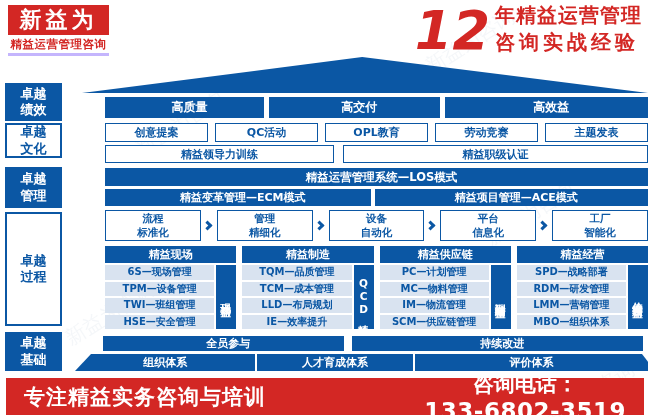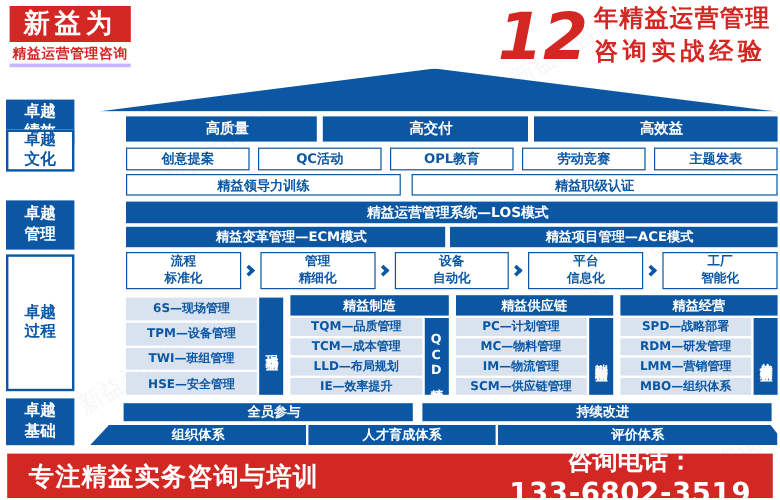--- a/index.html
+++ b/index.html
@@ -33,21 +33,21 @@
   .wm { position:absolute; font-size:20px; color:#9fb3c8; opacity:0.10;
         transform:rotate(-32deg); white-space:nowrap; pointer-events:none; }
   
   .side { position:absolute; left:5px; width:57px; display:flex;
           align-items:center; justify-content:center; font-size:13px;
           font-weight:bold; line-height:1.25; text-align:center; }
   .side span { width:2em; word-break:break-all; display:block; }
   .solid { background:#0b57a4; color:#fff; }
   .outline { background:#fff; border:2px solid #0b57a4; color:#0b57a4; }
   .side0 { top:83px;  height:38px; }
-  .side1 { top:108px; height:35px; }
+  .side1 { top:123px; height:35px; }
   .side2 { top:167px; height:41px; }
   .side3 { top:212px; height:114px; }
   .side4 { top:332px; height:39px; }
   
   .roof { position:absolute; left:82px; top:57px; width:566px; height:36px;
           background:#0b57a4; clip-path:polygon(49.5% 0, 100% 100%, 0 100%); }
   .roof-title { position:absolute; left:0; right:0; top:7px; text-align:center;
                 color:#fff; font-size:11px; font-weight:bold; }
   .roof-sats { position:absolute; left:0; right:0; top:21px; display:flex;
                justify-content:center; gap:30px; color:#fff; font-size:11px; font-weight:bold; }
@@ -210,20 +210,21 @@
       </div>
     <div class="stage">
       <span>工厂</span>
         <span>智能化</span>
     </div>
   </div>
 
   <div class="row cols">
 
     <div class="col">
+      <div class="col-header">精益现场</div>
       <div class="col-body">
         <div class="col-items">
           <div class="col-item">6S—现场管理</div>
           <div class="col-item">TPM—设备管理</div>
           <div class="col-item">TWI—班组管理</div>
           <div class="col-item">HSE—安全管理</div>
         </div>
         <div class="col-tag">现场精益</div>
       </div>
     </div>

